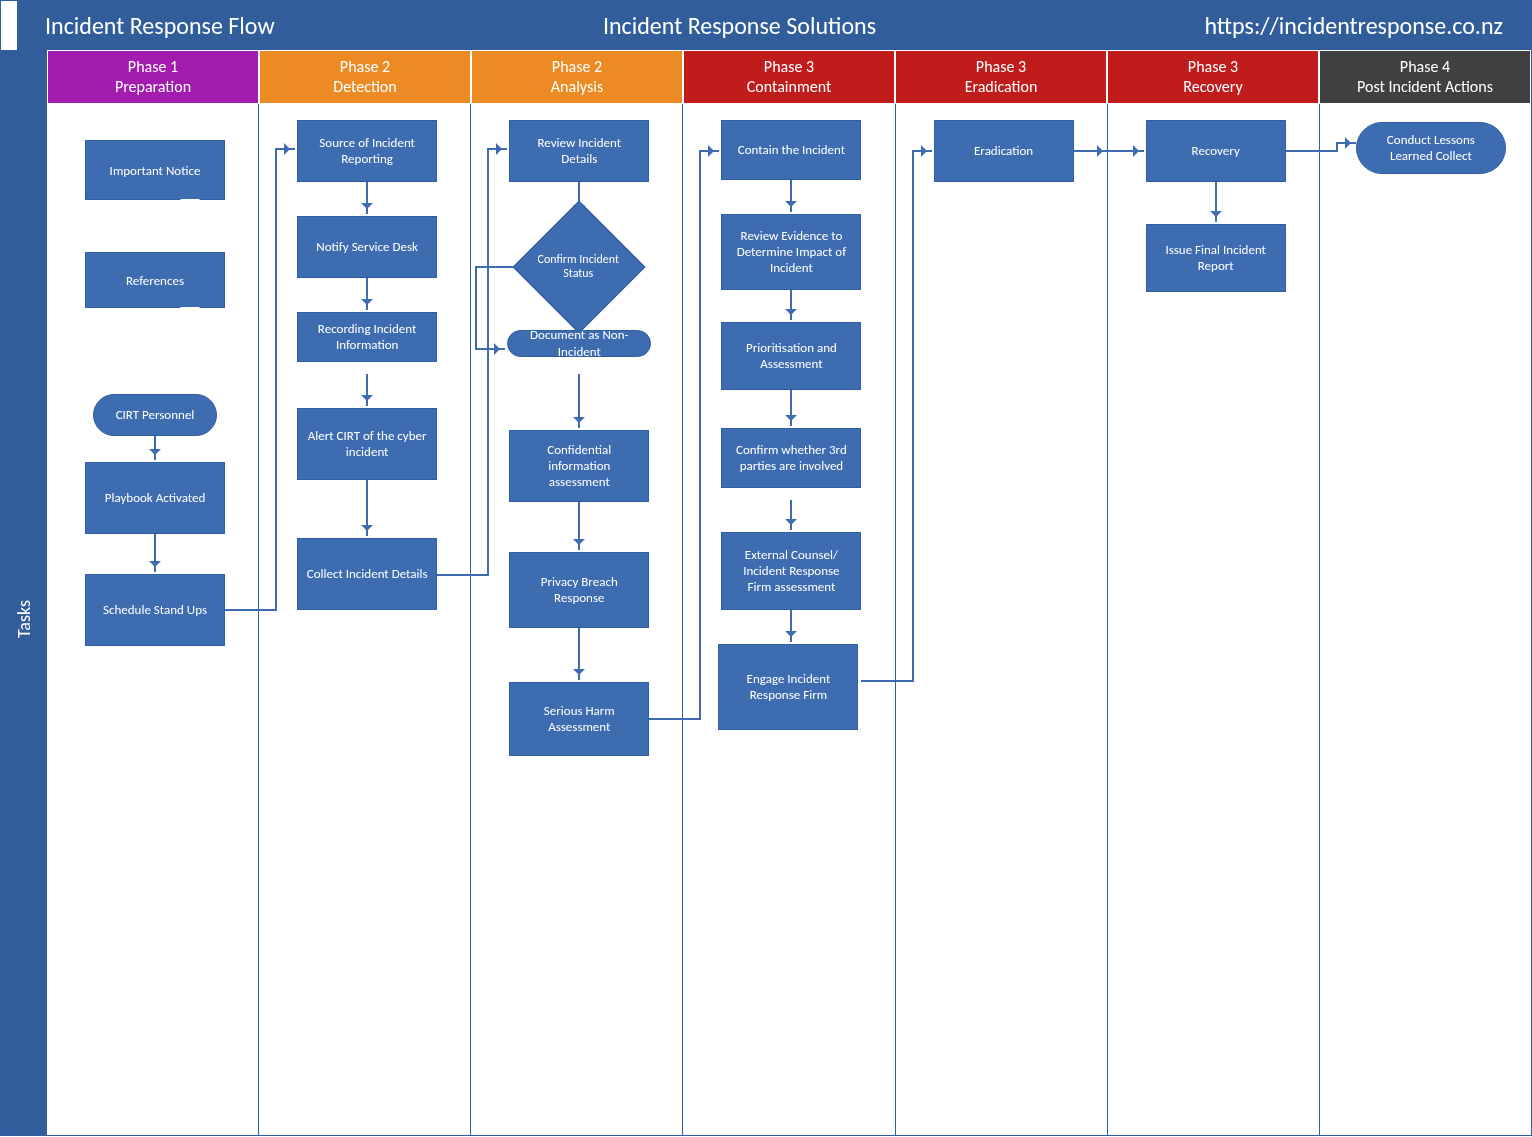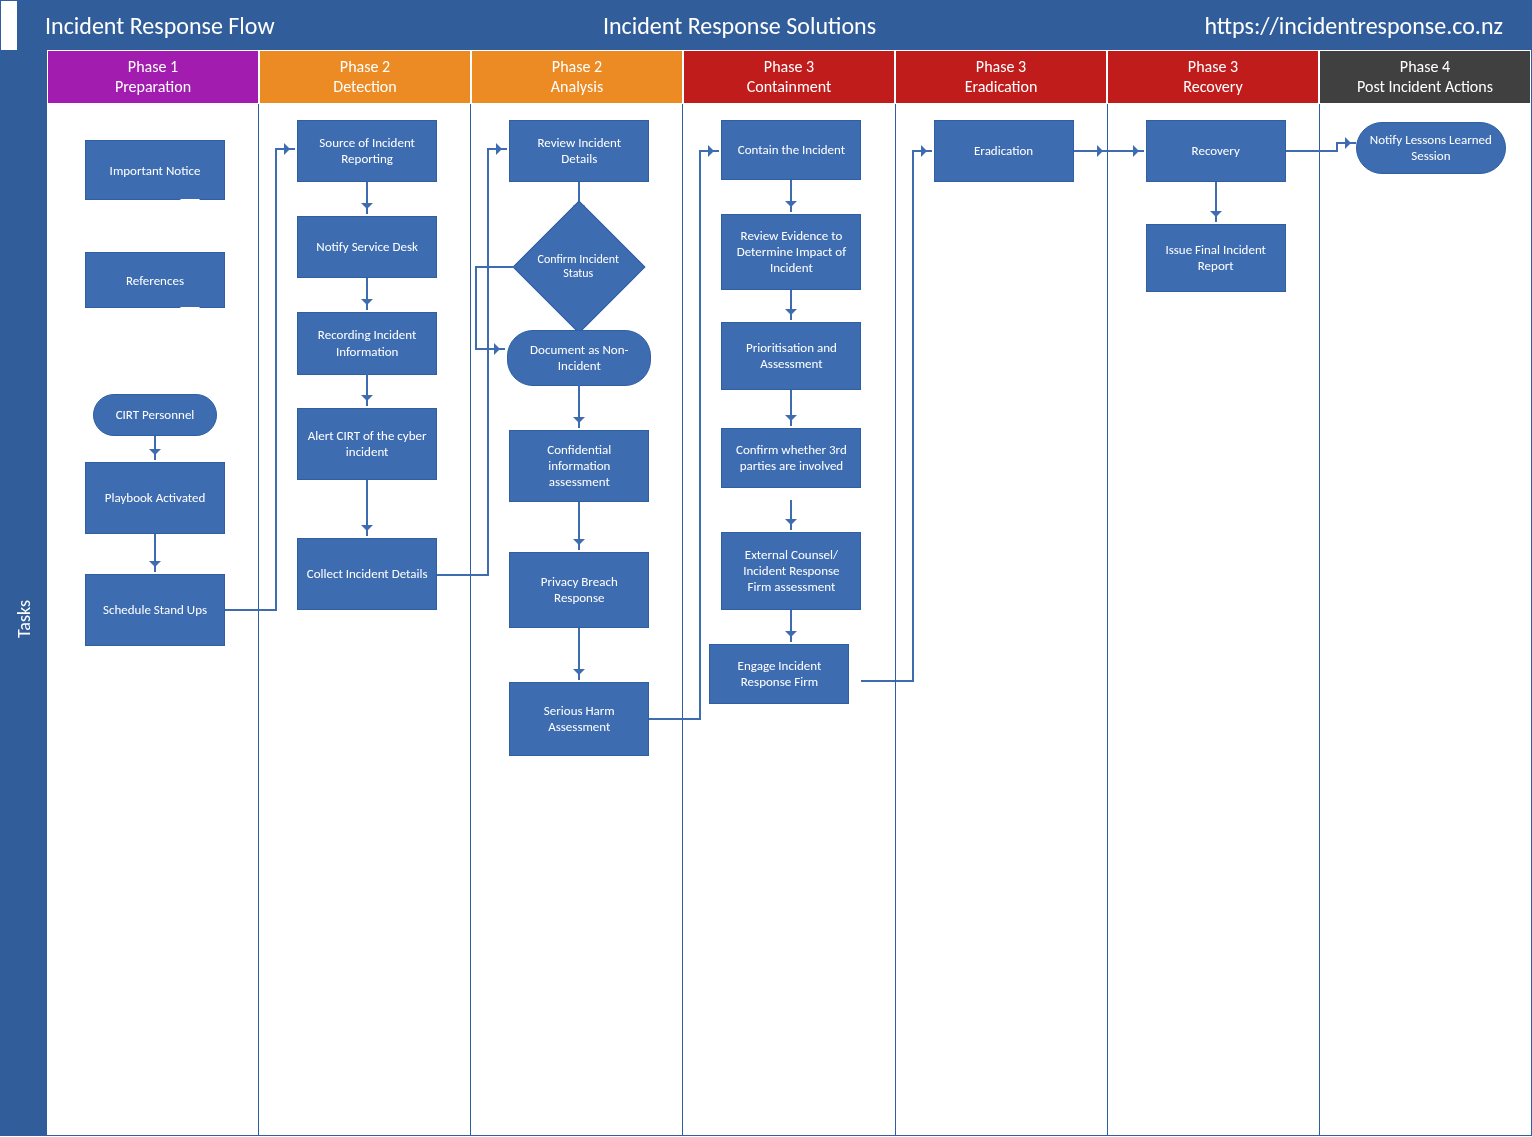--- a/index.html
+++ b/index.html
@@ -245,21 +245,21 @@
       <div class="h-seg arrow-right" style="left:16px; top:44px; width:20px;"></div>
 
       <div class="box" style="left:38px; top:16px; width:140px; height:62px;">
         <span>Source of Incident Reporting</span>
       </div>
       <div class="v-arrow" style="left:107px; top:78px; height:32px;"></div>
       <div class="box" style="left:38px; top:112px; width:140px; height:62px;">
         <span>Notify Service Desk</span>
       </div>
       <div class="v-arrow" style="left:107px; top:174px; height:32px;"></div>
-      <div class="box" style="left:38px; top:208px; width:140px; height:63px;">
+      <div class="box" style="left:38px; top:208px; width:140px; height:50px;">
         <span>Recording Incident Information</span>
       </div>
       <div class="v-arrow" style="left:107px; top:270px; height:32px;"></div>
       <div class="box" style="left:38px; top:304px; width:140px; height:72px;">
         <span>Alert CIRT of the cyber incident</span>
       </div>
       <div class="v-arrow" style="left:107px; top:376px; height:56px;"></div>
       <div class="box" style="left:38px; top:434px; width:140px; height:72px;">
         <span>Collect Incident Details</span>
       </div>
@@ -277,21 +277,21 @@
         <span>Review Incident Details</span>
       </div>
       <div class="v-arrow" style="left:107px; top:78px; height:34px;"></div>
       <div class="diamond" style="left:42px; top:112px;">
         <span>Confirm Incident Status</span>
       </div>
 
       <div class="h-seg" style="left:4px; top:162px; width:48px;"></div>
       <div style="position:absolute; left:4px; top:162px; width:2px; height:84px; background:#3e6cb0;"></div>
       <div class="h-seg arrow-right" style="left:4px; top:244px; width:30px;"></div>
-      <div class="box terminator" style="left:36px; top:226px; width:144px; height:56px;">
+      <div class="box terminator" style="left:36px; top:226px; width:144px; height:27px;">
         <span>Document as Non-Incident</span>
       </div>
       <div class="v-arrow" style="left:107px; top:212px; height:14px;"></div>
 
       <div class="v-arrow" style="left:107px; top:270px; height:54px;"></div>
       <div class="box" style="left:38px; top:326px; width:140px; height:72px;">
         <span>Confidential information assessment</span>
       </div>
       <div class="v-arrow" style="left:107px; top:398px; height:48px;"></div>
       <div class="box" style="left:38px; top:448px; width:140px; height:76px;">
@@ -324,21 +324,21 @@
       </div>
       <div class="v-arrow" style="left:107px; top:286px; height:36px;"></div>
       <div class="box" style="left:38px; top:324px; width:140px; height:60px;">
         <span>Confirm whether 3rd parties are involved</span>
       </div>
       <div class="v-arrow" style="left:107px; top:396px; height:30px;"></div>
       <div class="box" style="left:38px; top:428px; width:140px; height:78px;">
         <span>External Counsel/ Incident Response Firm assessment</span>
       </div>
       <div class="v-arrow" style="left:107px; top:506px; height:32px;"></div>
-      <div class="box" style="left:26px; top:540px; width:140px; height:60px;">
+      <div class="box" style="left:35px; top:540px; width:140px; height:86px;">
         <span>Engage Incident Response Firm</span>
       </div>
 
       <div class="h-seg" style="left:178px; top:576px; width:34px;"></div>
     </div>
 
     <div class="lane">
       <div class="h-seg" style="left:0px; top:576px; width:18px;"></div>
       <div style="position:absolute; left:16px; top:46px; width:2px; height:532px; background:#3e6cb0;"></div>
       <div class="h-seg arrow-right" style="left:16px; top:46px; width:20px;"></div>
@@ -360,18 +360,18 @@
       </div>
 
       <div class="h-seg" style="left:178px; top:46px; width:34px;"></div>
     </div>
 
     <div class="lane">
       <div class="h-seg" style="left:0px; top:46px; width:18px;"></div>
       <div style="position:absolute; left:16px; top:38px; width:2px; height:10px; background:#3e6cb0;"></div>
       <div class="h-seg arrow-right" style="left:16px; top:38px; width:20px;"></div>
       <div class="box terminator" style="left:36px; top:18px; width:150px; height:52px;">
-        <span>Notify Lessons Learned Session</span>
+        <span>Conduct Lessons Learned Collect</span>
       </div>
     </div>
 
   </div>
 </div>
 
 </body></html>

